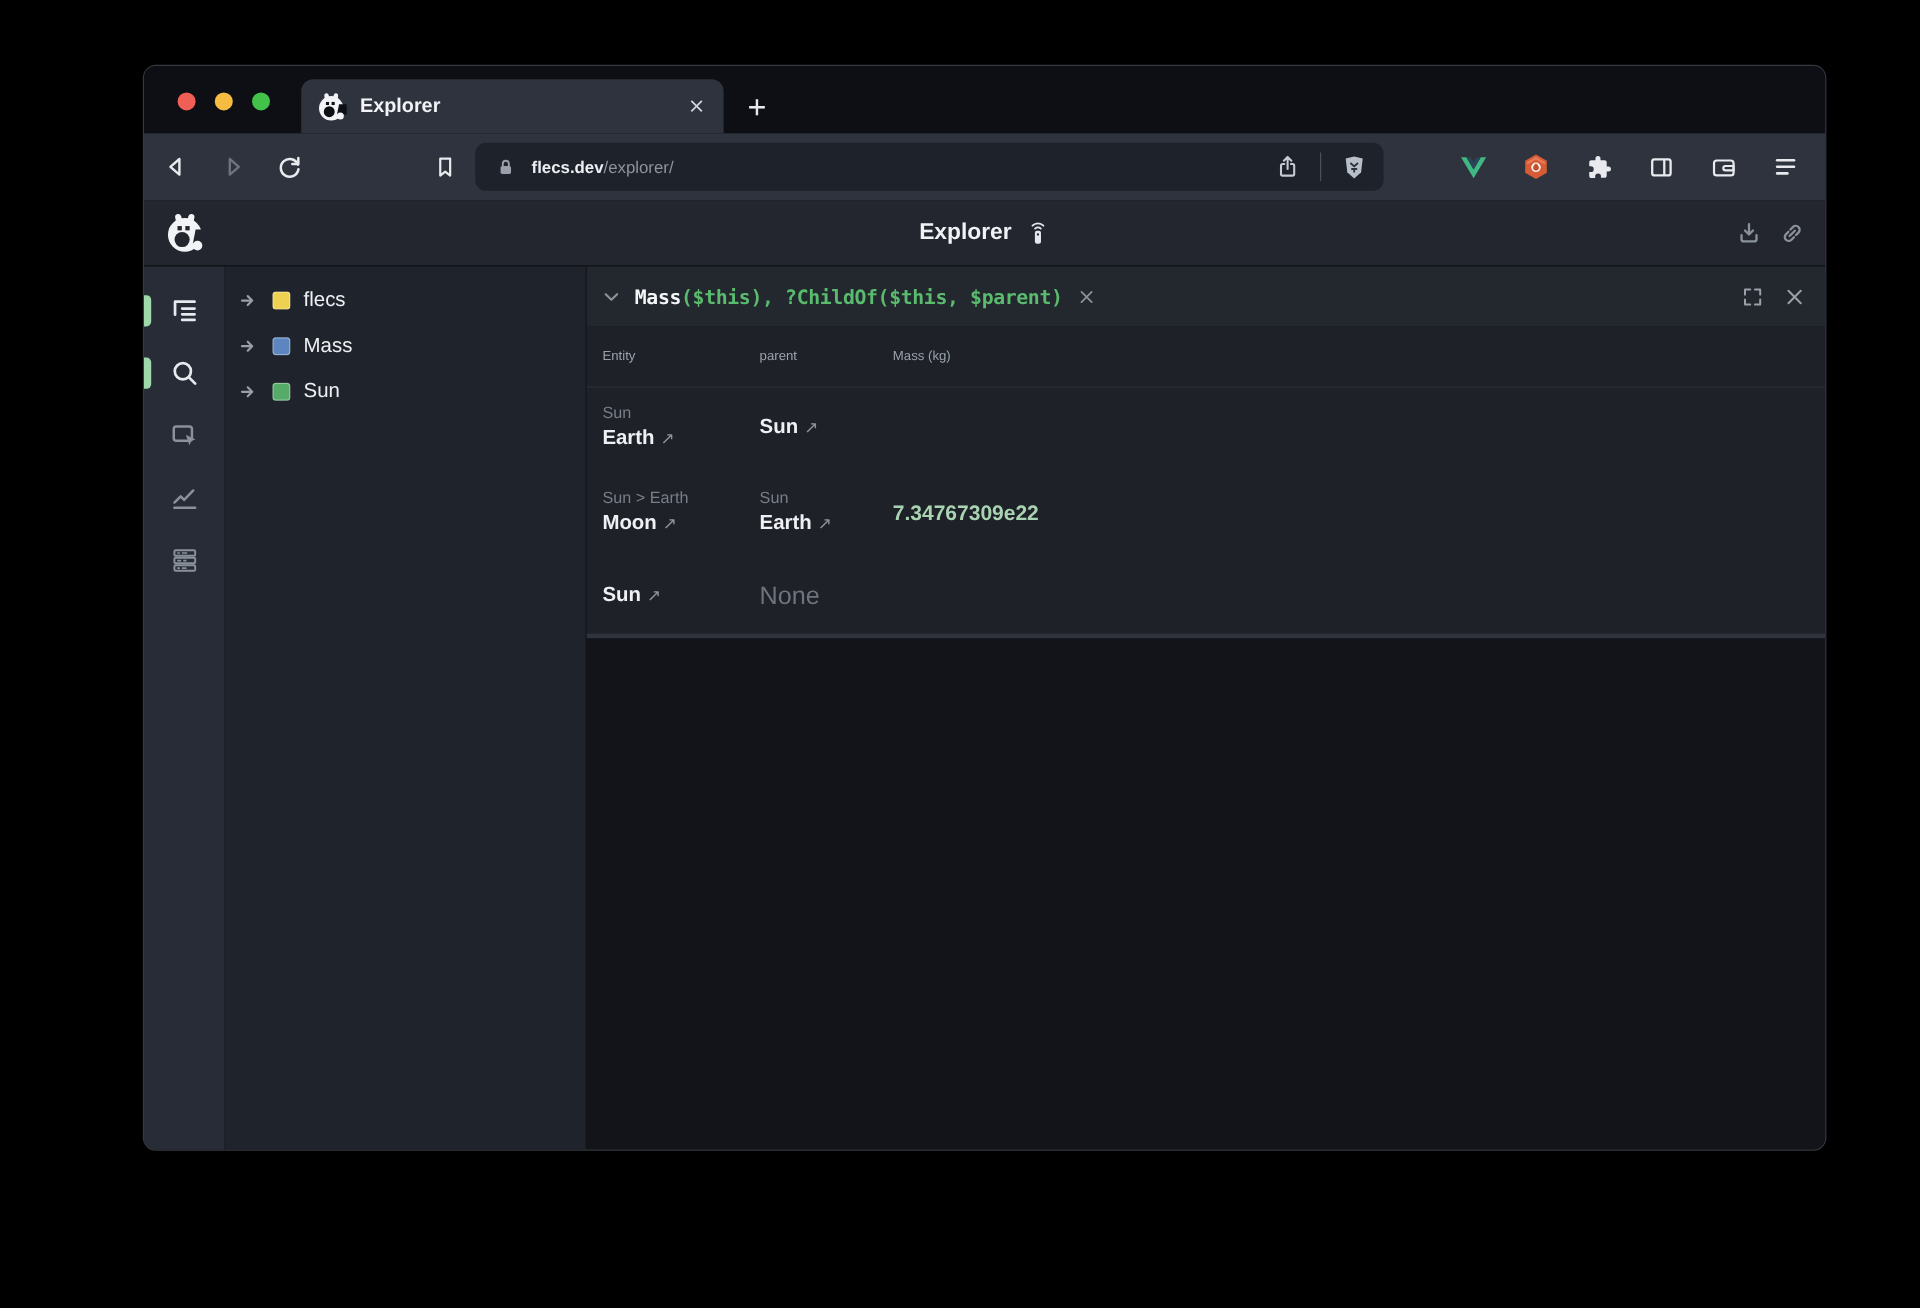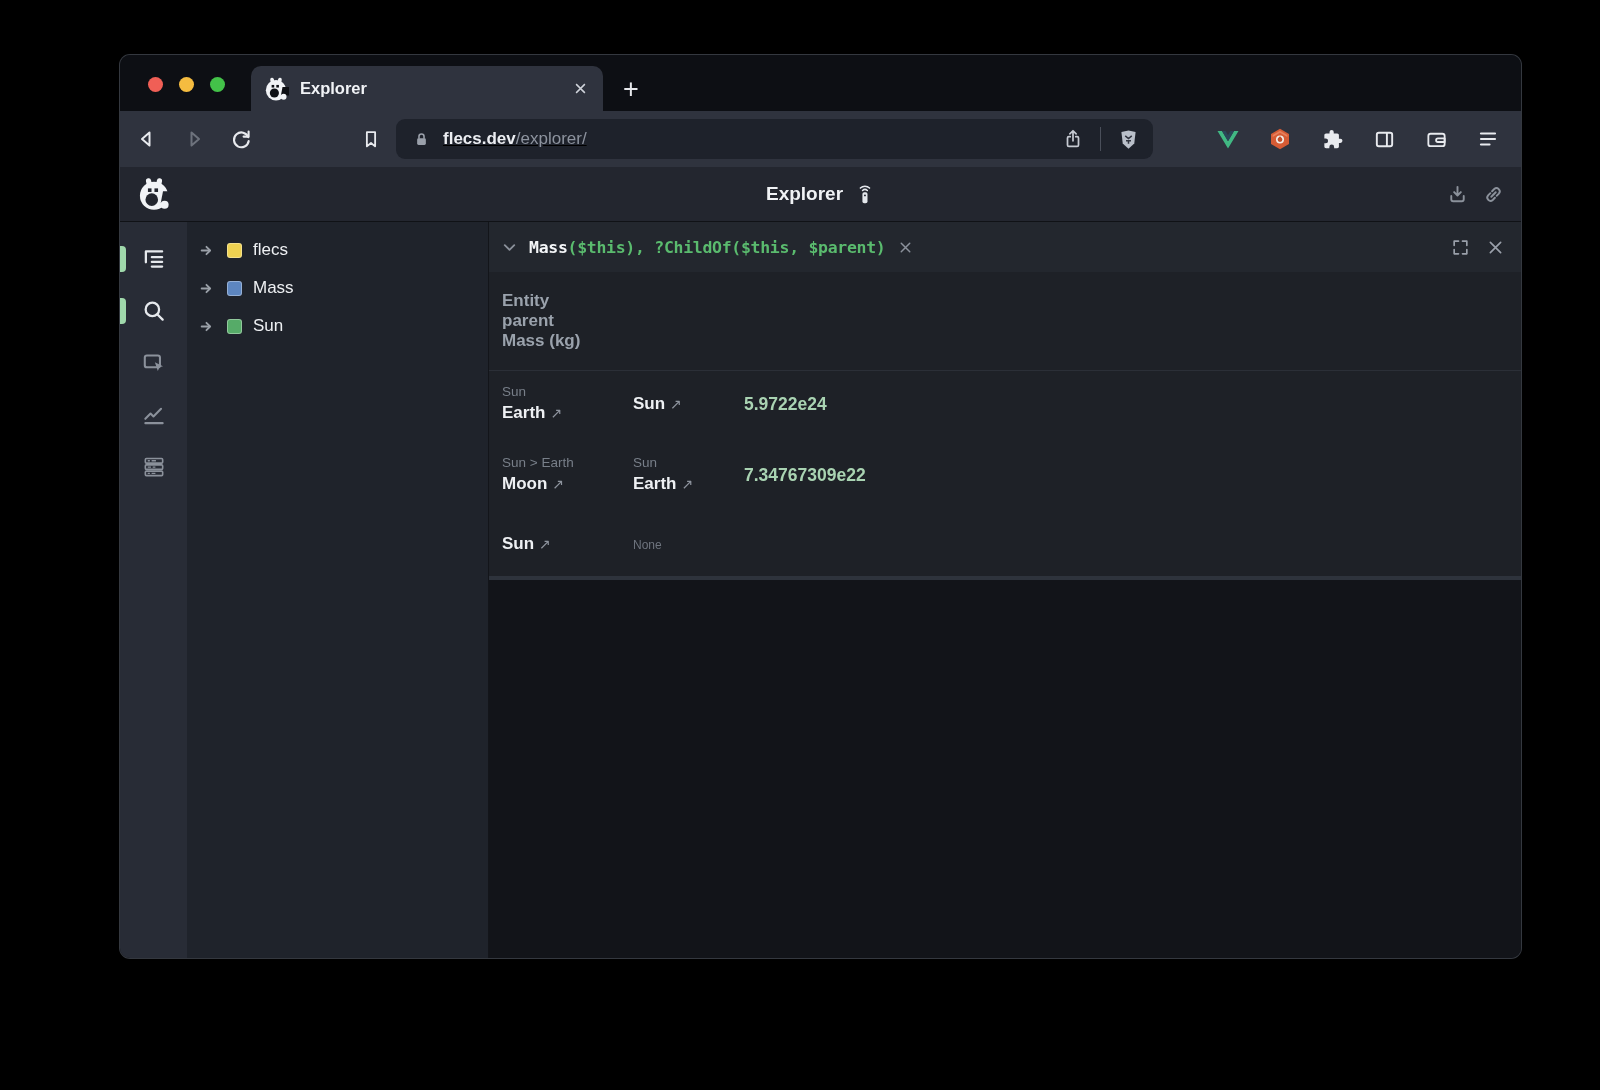--- a/index.html
+++ b/index.html
@@ -23,21 +23,21 @@
   .newtab{ color:#e6e8ec; font-size:27px; font-weight:300; margin-left:20px; margin-bottom:8px; line-height:1; }
 
   
   .toolbar{ height:56px; background:#2f333e; display:flex; align-items:center; padding:0 20px 0 14px; flex:0 0 auto; }
   .tb-icon{ width:26px; height:26px; display:flex; align-items:center; justify-content:center; color:#e8eaee; flex:0 0 auto; }
   .tb-icon.dim{ color:#6d727c; }
   .nav-group{ display:flex; gap:21px; align-items:center; }
   .bookmark-wrap{ margin-left:104px; margin-right:12px;}
   .urlbar{ flex:1; height:40px; background:#1e222b; border-radius:9px; display:flex; align-items:center;
            padding:0 12px; margin-right:62px; min-width:0; }
-  .url-text{ font-size:17px; margin-left:9px; white-space:nowrap;text-decoration:underline; }
+  .url-text{ font-size:14px; margin-left:9px; white-space:nowrap; }
   .url-host{ color:#eceef2; font-weight:600; }
   .url-path{ color:#8d939e; font-weight:400; }
   .url-spacer{ flex:1; }
   .url-divider{ width:1.5px; height:24px; background:#4a4f5a; margin:0 14px; }
   .ext-group{ display:flex; gap:26px; align-items:center; }
 
   
   .appheader{ height:55px; background:#23262f; display:flex; align-items:center; padding:0 16px;
               position:relative; flex:0 0 auto; border-bottom:1px solid #101216; }
   .app-title-wrap{ position:absolute; left:50%; transform:translateX(-50%); display:flex; align-items:center; gap:11px; }
@@ -66,32 +66,32 @@
   .q-chevron{ color:#8b919b; display:flex; margin-right:10px; }
   .q-text{ font-family:"DejaVu Sans Mono", monospace; font-size:16.5px; font-weight:700; letter-spacing:-0.3px; white-space:nowrap;}
   .q-kw{ color:#f4f6f8; }
   .q-green{ color:#5abb6e; }
   .q-clear{ color:#8b919b; margin-left:12px; display:flex; }
   .q-spacer{ flex:1; }
   .q-expand{ color:#9aa0aa; display:flex; margin-right:16px; }
   .q-close{ color:#9aa0aa; display:flex; }
 
   .resulttable{ background:#1e2127; flex:0 0 auto; }
-  .thead{ display:flex; padding:19px 0 19px 13px; color:#9aa2ac; font-size:17px; font-weight:700;flex-direction:column; }
+  .thead{ display:flex; padding:19px 0 19px 13px; color:#9aa2ac; font-size:11px; font-weight:400; }
   .col-entity{ width:131px; flex:0 0 auto; }
   .col-parent{ width:111px; flex:0 0 auto; }
   .col-mass{ flex:1; }
   .thead-divider{ height:1px; background:#2b2f37; }
   .trow{ display:flex; padding-left:13px; align-items:center; }
   .trow.r1{ min-height:66px; } .trow.r2{ min-height:76px; } .trow.r3{ min-height:63px; }
   .cell{ display:flex; flex-direction:column; justify-content:center; }
   .crumb{ color:#787f89; font-size:13.5px; line-height:1.45; }
   .ename{ color:#eef0f3; font-size:17px; font-weight:700; line-height:1.45; }
   .golink{ color:#8e949e; font-size:14px; font-weight:400; margin-left:5px; }
-  .none-val{ color:#6e747e; font-size:12px; font-weight:400; }
+  .none-val{ color:#6e747e; font-size:21px; font-weight:400; }
   .mass-val{ font-size:17.5px; font-weight:600; }
   .table-handle{ height:4px; background:#2e333c; }
   .empty-area{ flex:1; background:#121419; }
 
   svg{ display:block; }
 </style>
 </head>
 <body>
 
 <div class="window">
@@ -363,23 +363,20 @@
         <div class="thead-divider"></div>
 
         <div class="trow r1">
           <div class="cell col-entity">
             <span class="crumb">Sun</span>
             <span class="ename"><span>Earth</span><span class="golink">↗</span></span>
           </div>
           <div class="cell col-parent">
             <span class="ename"><span>Sun</span><span class="golink">↗</span></span>
           </div>
-          <div class="cell col-mass">
-            <span class="mass-val" style="color: rgb(169, 211, 178);">5.9722e24</span>
-          </div>
         </div>
 
         <div class="trow r2">
           <div class="cell col-entity">
             <span class="crumb">Sun &gt; Earth</span>
             <span class="ename"><span>Moon</span><span class="golink">↗</span></span>
           </div>
           <div class="cell col-parent">
             <span class="crumb">Sun</span>
             <span class="ename"><span>Earth</span><span class="golink">↗</span></span>

